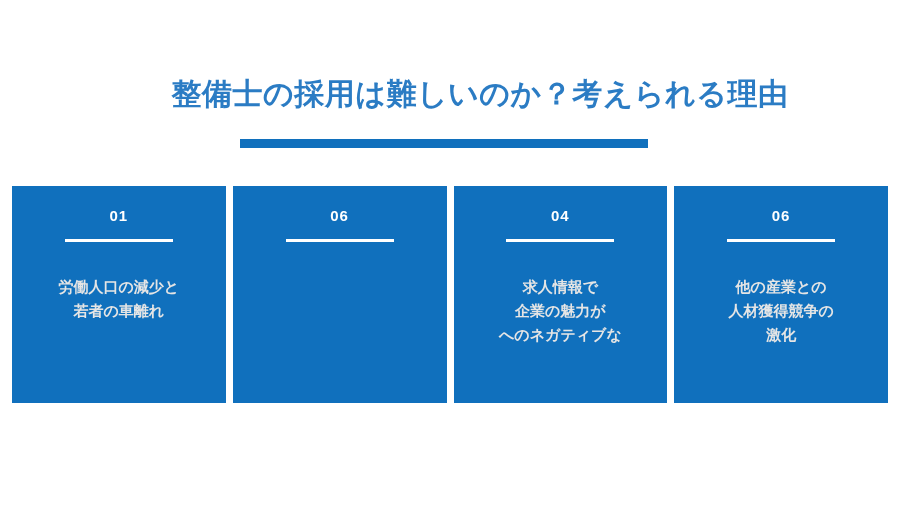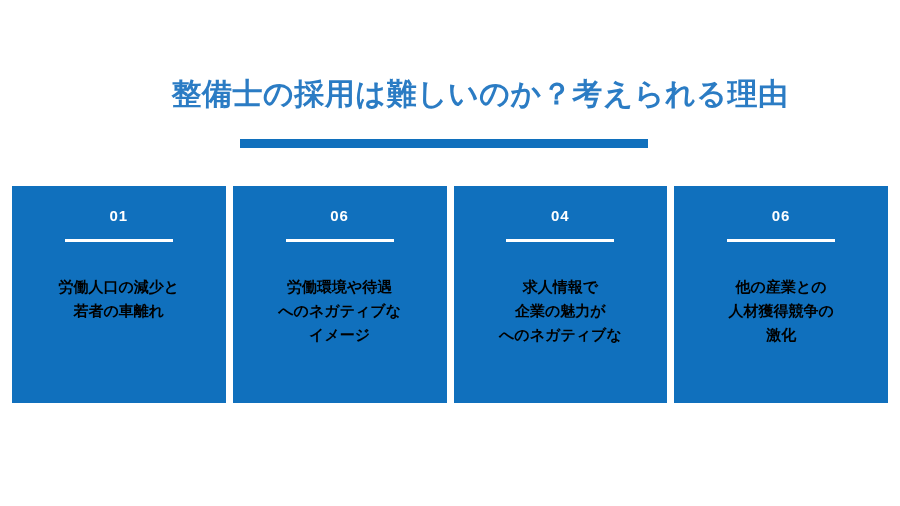--- a/index.html
+++ b/index.html
@@ -83,21 +83,21 @@
     background: #ffffff;
   }
   .card-label {
     margin-top: 33px;
     width: 100%;
     padding: 0 8px;
     box-sizing: border-box;
     text-align: center;
     font-size: 15px;
     font-weight: bold;
-    color: #000000;
+    color: #e5e5e5;
     line-height: 24px;
     white-space: pre-line;
   }
 </style>
 </head>
 <body>
 
 <div class="slide">
 
   <div class="title-block">
@@ -111,23 +111,20 @@
     <div class="card">
       <div class="card-number">01</div>
       <div class="card-divider"></div>
       <div class="card-label">労働人口の減少と
 若者の車離れ</div>
     </div>
 
     <div class="card">
       <div class="card-number">06</div>
       <div class="card-divider"></div>
-      <div class="card-label">労働環境や待遇
-へのネガティブな
-イメージ</div>
     </div>
 
 
     <div class="card">
       <div class="card-number">04</div>
       <div class="card-divider"></div>
       <div class="card-label">求人情報で
 企業の魅力が
 へのネガティブな</div>
     </div>

